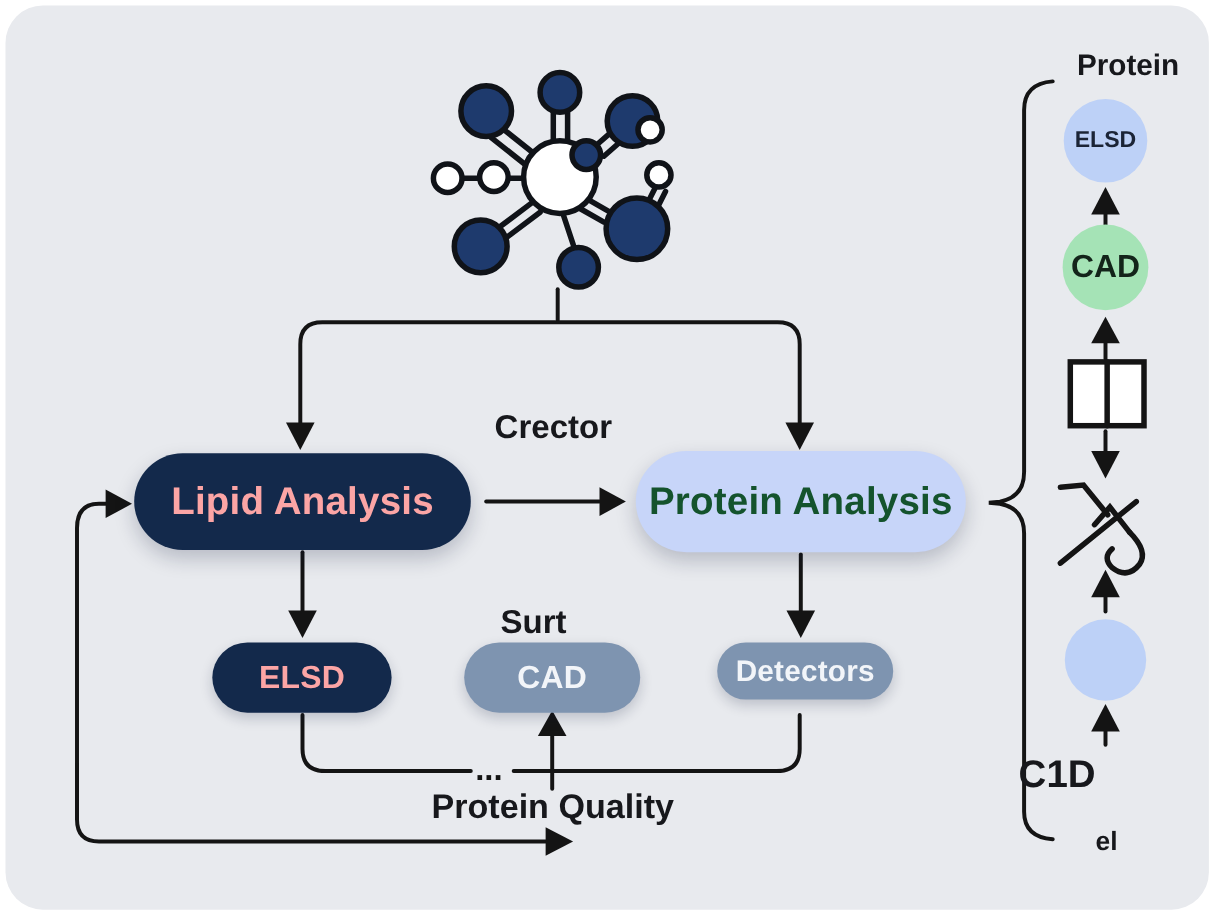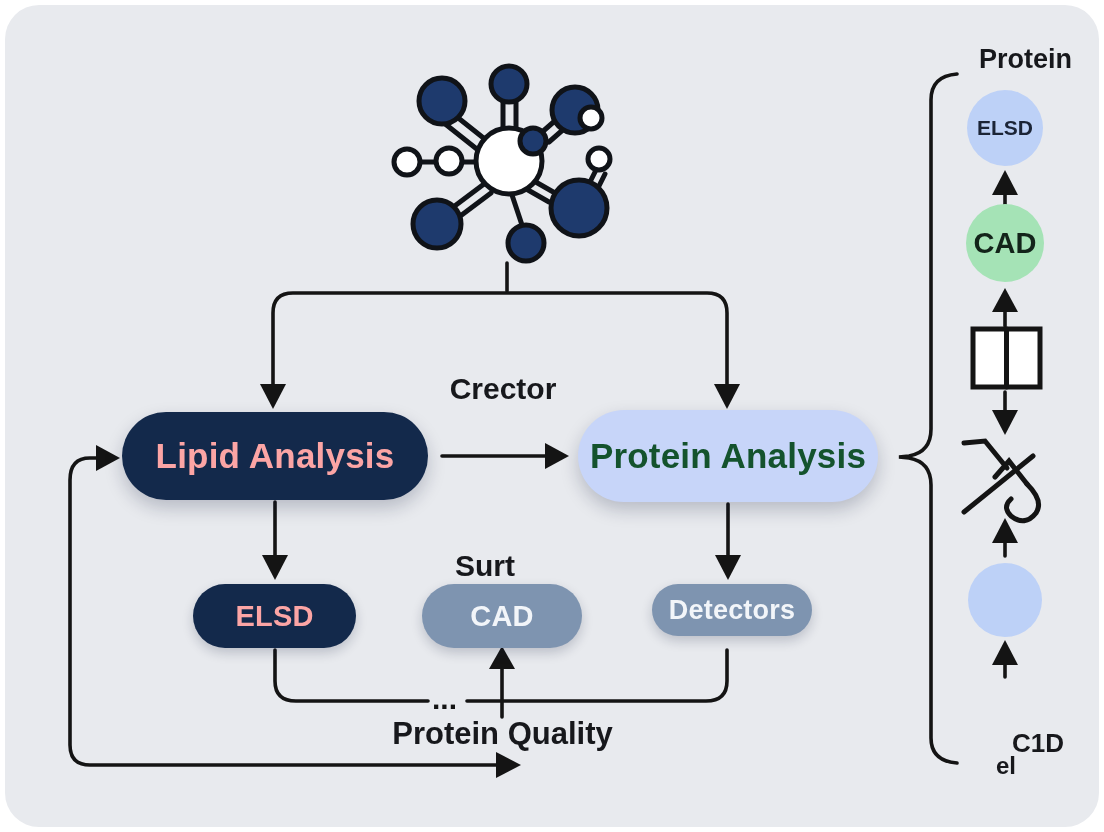--- a/index.html
+++ b/index.html
@@ -156,16 +156,16 @@
   <div class="label" style="left:330px;top:716px;width:345px;font-size:31px;">Protein Quality</div>
 
   <div class="label" style="left:952px;top:44px;width:120px;font-size:27px;text-align:right;">Protein</div>
 
   <div class="circle c-blue" style="left:967px;top:90px;width:76px;height:76px;font-size:21px;">ELSD</div>
 
   <div class="circle c-green" style="left:966px;top:204px;width:78px;height:78px;font-size:29px;">CAD</div>
 
   <div class="circle c-blue" style="left:968px;top:563px;width:74px;height:74px;"></div>
 
-  <div class="label" style="left:982px;top:684px;width:112px;font-size:26px;margin-top:44px;">C1D</div>
+  <div class="label" style="left:905px;top:684px;width:112px;font-size:35px;">C1D</div>
 
   <div class="label" style="left:950px;top:723px;width:112px;font-size:24px;margin-top:29px;">el</div>
 </div>
 
 </body></html>

